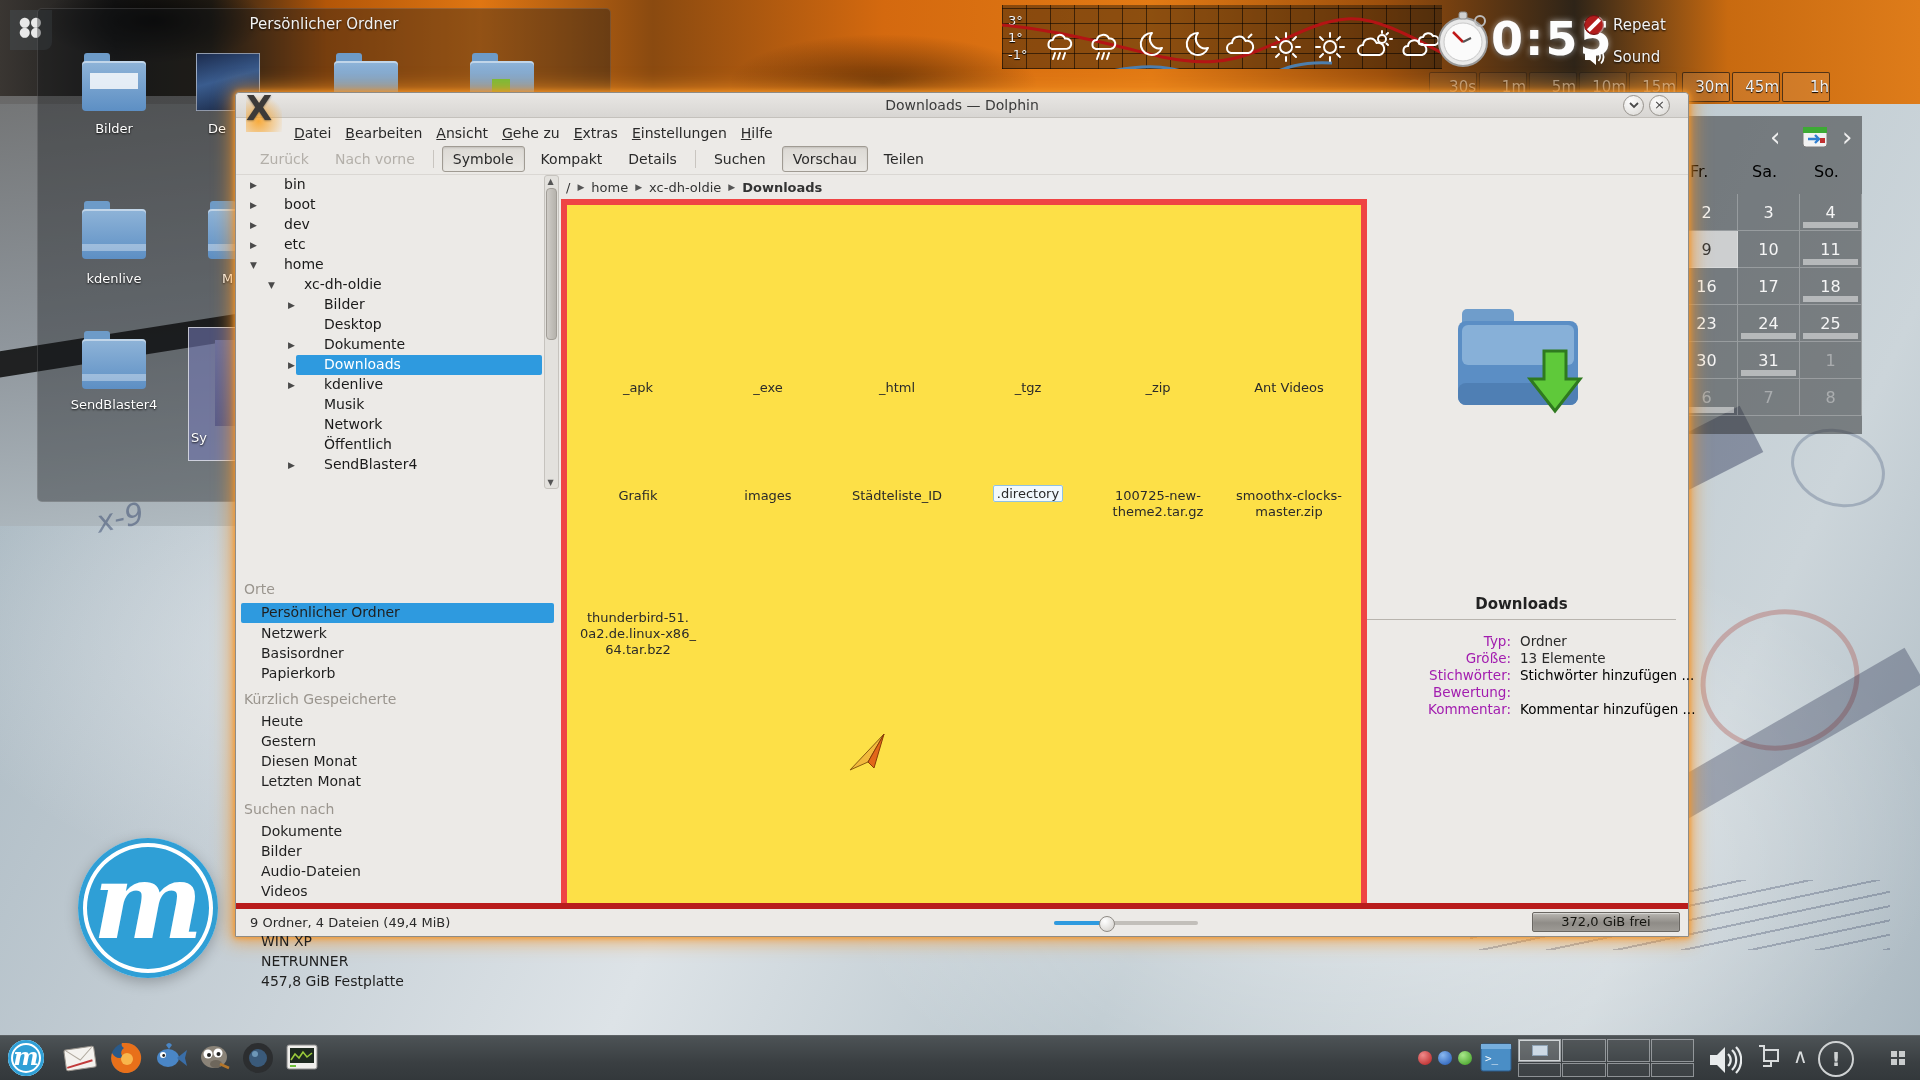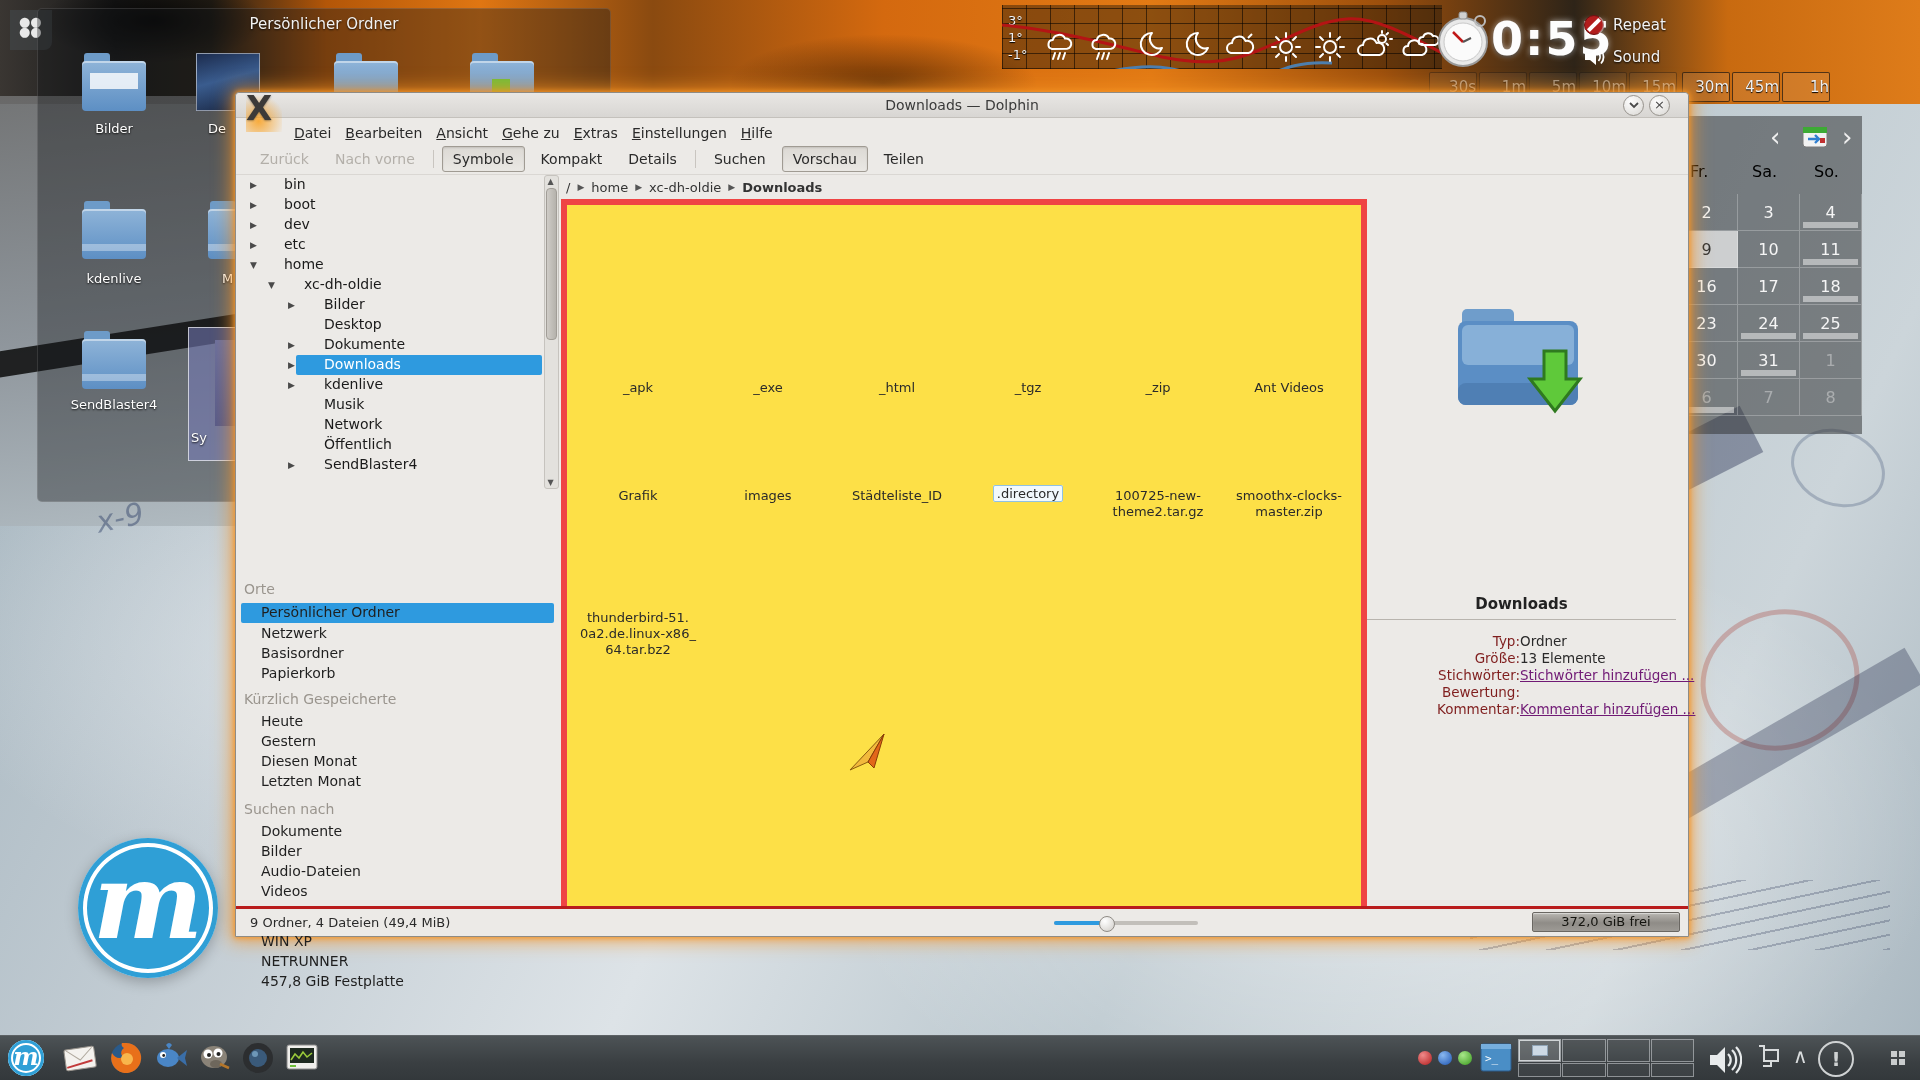--- a/index.html
+++ b/index.html
@@ -102,25 +102,25 @@
   #crumb{position:absolute;left:330px;top:84px;height:20px;font-size:13px;color:#333;display:flex;align-items:center;gap:7px}
   #crumb .csep{font-size:9px;color:#555}
   #view{position:absolute;left:325px;top:106px;width:794px;height:716px;background:#fde047;border:6px solid #ef4444}
   .fi{position:absolute;width:122px;font-size:13px;line-height:16px;text-align:center;color:#2a2a2a;white-space:pre-line}
   .fsel{border:1px solid #8fc2e4;background:#f2f9fd;border-radius:2px;padding:0 3px}
   
   #info{position:absolute;left:1119px;top:82px;right:0;bottom:27px}
   #infoTitle{position:absolute;left:0;top:420px;width:100%;text-align:center;font-weight:bold;font-size:15px;color:#222}
   #infoRule{position:absolute;left:12px;right:12px;top:444px;height:1px;background:#b8b4ae}
   .irow{position:absolute;width:100%;font-size:13.5px;height:17px}
-  .ilab{position:absolute;right:168px;text-align:right;color:#7f1d1d}
+  .ilab{position:absolute;right:177px;text-align:right;color:#a21caf}
   .ival{position:absolute;left:165px;color:#2a2a2a;white-space:nowrap}
-  .link{color:#701a75;text-decoration:underline}
-  
-  #statusbar{position:absolute;left:0;bottom:0;width:100%;height:27px;border-top:3px solid #b91c1c;background:#eceae7}
+  .link{color:#000000;}
+  
+  #statusbar{position:absolute;left:0;bottom:0;width:100%;height:27px;border-top:6px solid #b91c1c;background:#eceae7}
   #stText{position:absolute;left:14px;top:6px;font-size:13px;color:#2a2a2a}
   #zoomSlider{position:absolute;left:818px;top:12px;width:144px;height:4px;background:#c2bfba;border-radius:2px}
   #zoomSlider .fill{position:absolute;left:0;top:0;height:4px;width:52px;background:#2e9adf;border-radius:2px}
   #zoomSlider .knob{position:absolute;left:45px;top:-5px;width:14px;height:14px;border-radius:50%;
     background:radial-gradient(circle at 35% 30%,#fff,#cfccc7);border:1px solid #8f8b85}
   #capbar{position:absolute;right:8px;top:3px;width:146px;height:18px;border:1px solid #6a6762;border-radius:2px;
     background:linear-gradient(#b9b6b1,#8f8c87 55%,#9d9a95);box-shadow:inset 0 1px 1px rgba(255,255,255,.5)}
   #capbar span{position:absolute;width:100%;text-align:center;font-size:13px;color:#14140f;top:1px}
   
   #cursor{left:848px;top:732px;width:40px;height:40px;z-index:40}

